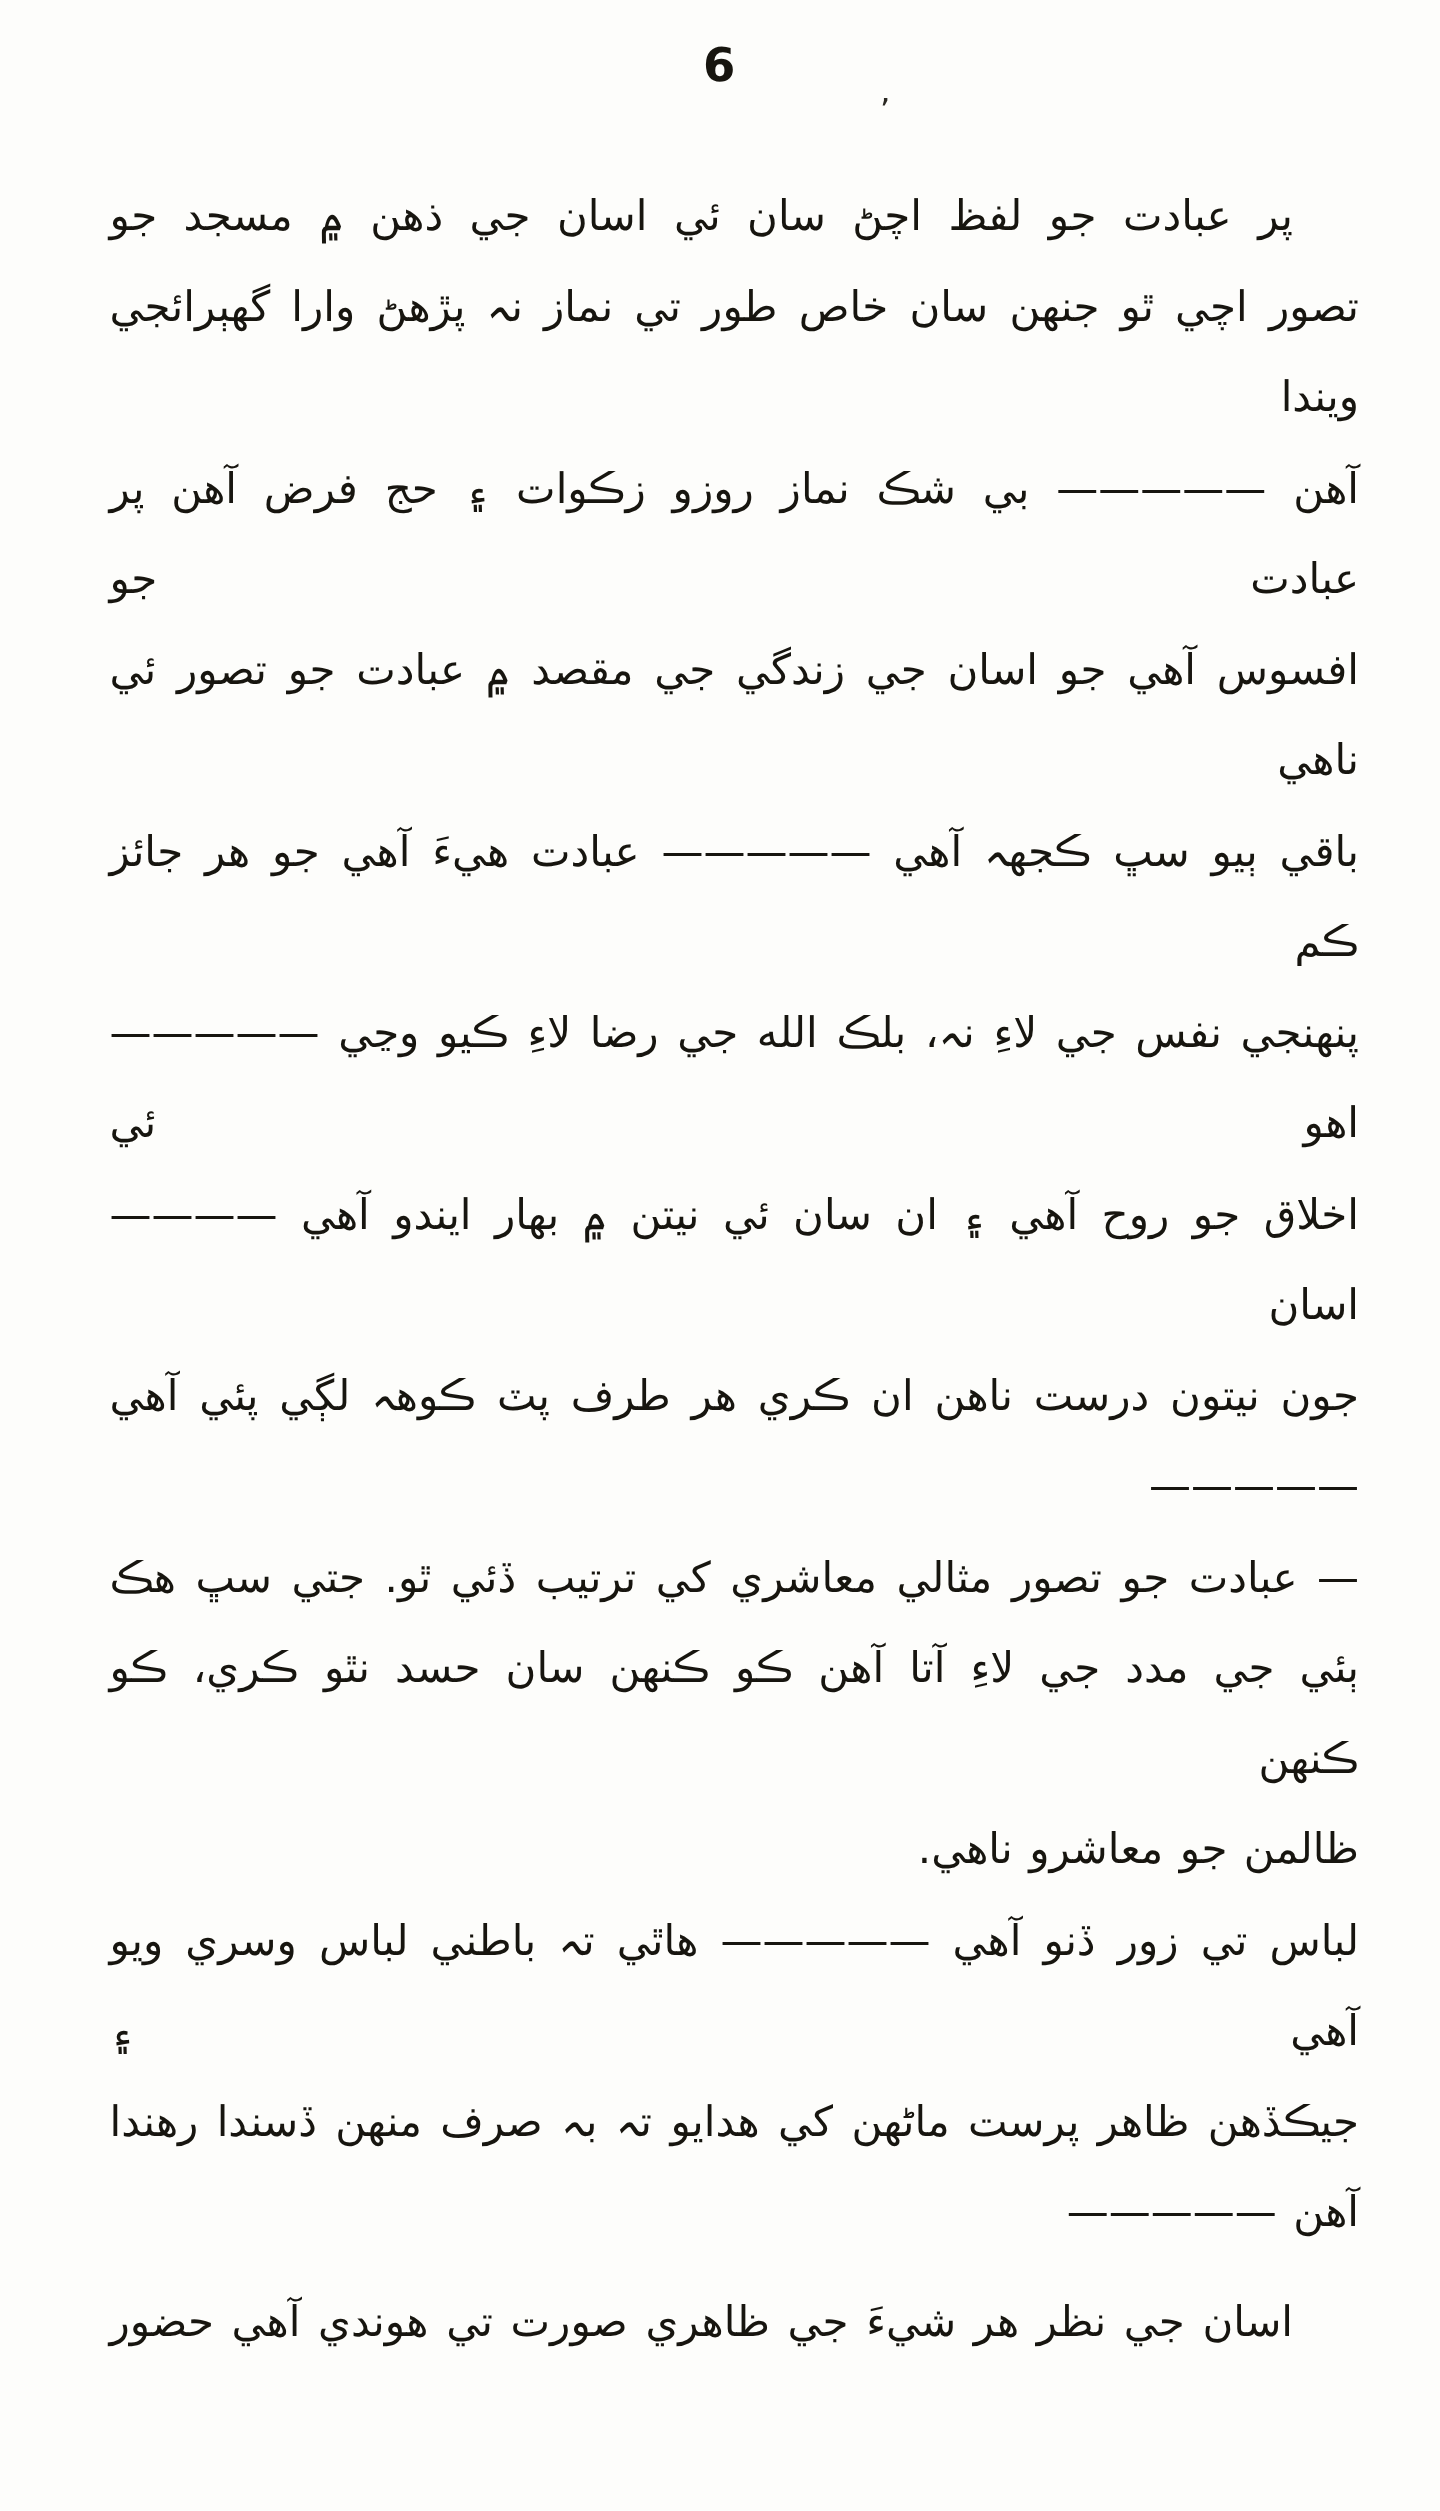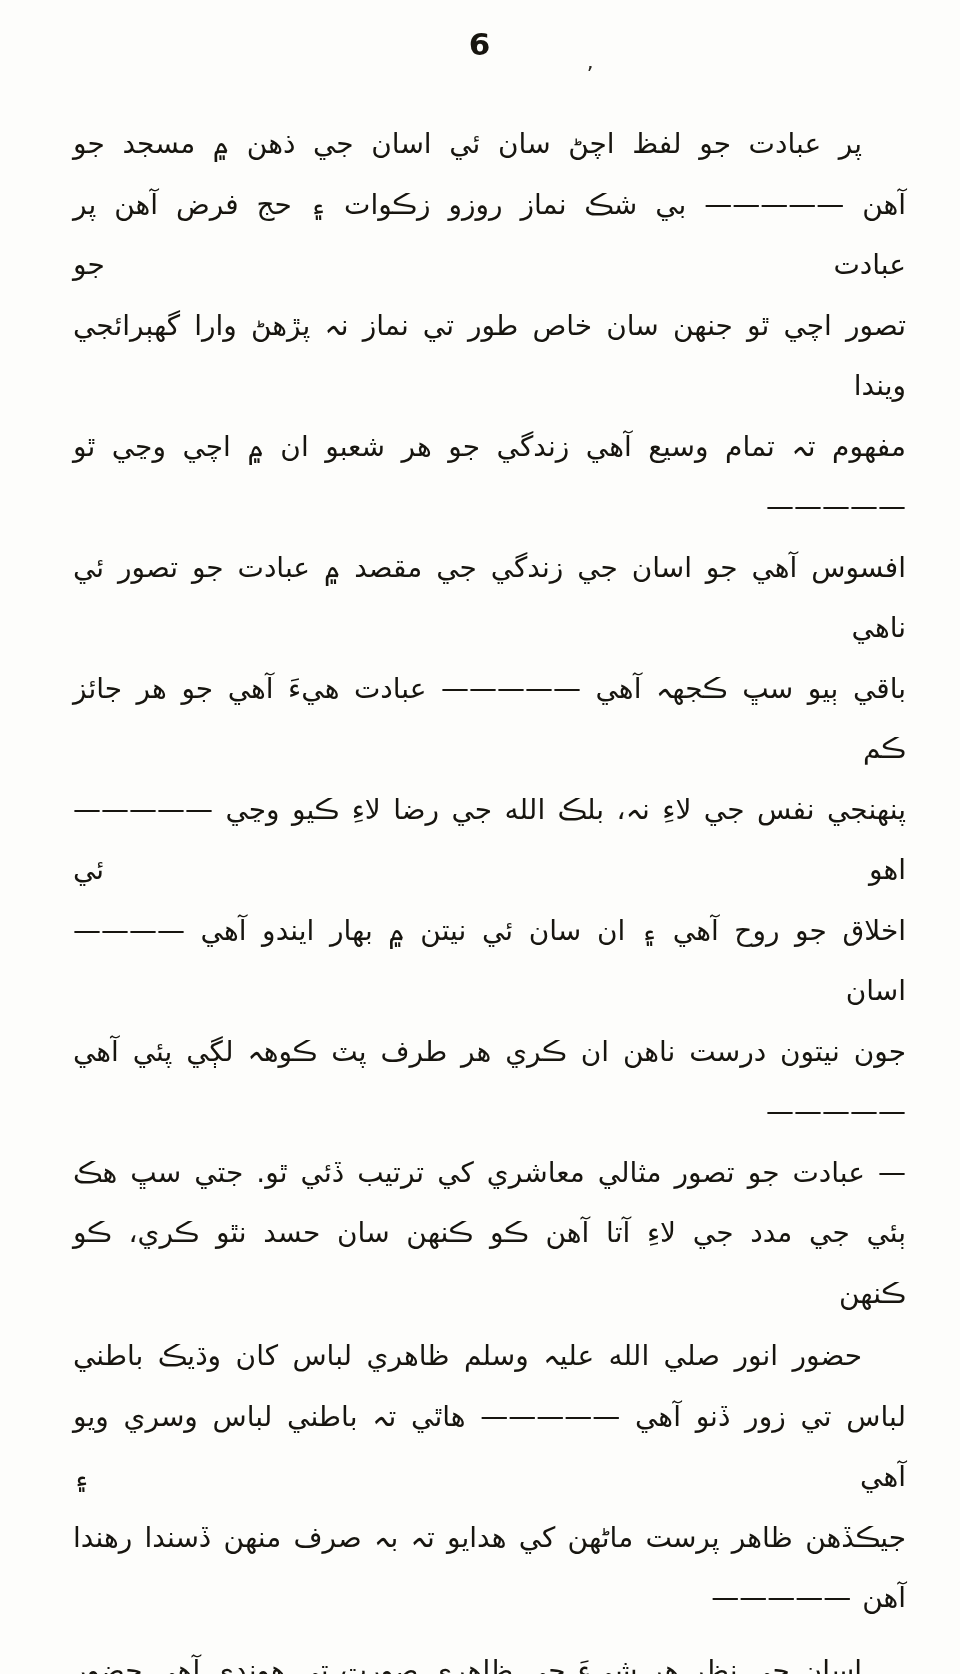--- a/index.html
+++ b/index.html
@@ -61,32 +61,31 @@
 <body>
 
 <div class="page">
 
   <div class="page-number">6</div>
   <div class="stray-mark">’</div>
 
   <div class="body-text">
 
     <div class="line indent para-start">پر عبادت جو لفظ اچڻ سان ئي اسان جي ذهن ۾ مسجد جو</div>
+    <div class="line">تصور اچي ٿو جنهن سان خاص طور تي نماز نہ پڙهڻ وارا گهٻرائجي ويندا</div>
     <div class="line">آهن ————— بي شڪ نماز روزو زڪوات ۽ حج فرض آهن پر عبادت جو</div>
-    <div class="line">تصور اچي ٿو جنهن سان خاص طور تي نماز نہ پڙهڻ وارا گهٻرائجي ويندا</div>
-    <div class="line">مفهوم تہ تمام وسيع آهي زندگي جو هر شعبو ان ۾ اچي وڃي ٿو —————</div>
     <div class="line">افسوس آهي جو اسان جي زندگي جي مقصد ۾ عبادت جو تصور ئي ناهي</div>
     <div class="line">باقي ٻيو سڀ ڪجهہ آهي ————— عبادت هيءَ آهي جو هر جائز ڪم</div>
     <div class="line">پنهنجي نفس جي لاءِ نہ، بلڪ الله جي رضا لاءِ ڪيو وڃي ————— اهو ئي</div>
     <div class="line">اخلاق جو روح آهي ۽ ان سان ئي نيتن ۾ بهار ايندو آهي ———— اسان</div>
     <div class="line">جون نيتون درست ناهن ان ڪري هر طرف پٽ ڪوهہ لڳي پئي آهي —————</div>
     <div class="line">— عبادت جو تصور مثالي معاشري کي ترتيب ڏئي ٿو. جتي سڀ هڪ</div>
     <div class="line">ٻئي جي مدد جي لاءِ آتا آهن ڪو ڪنهن سان حسد نٿو ڪري، ڪو ڪنهن</div>
+    <div class="line short">ظالمن جو معاشرو ناهي.</div>
 
-    <div class="line indent para-start">حضور انور صلي الله عليہ وسلم ظاهري لباس کان وڌيڪ باطني</div>
     <div class="line">لباس تي زور ڏنو آهي ————— هاٿي تہ باطني لباس وسري ويو آهي ۽</div>
     <div class="line">جيڪڏهن ظاهر پرست ماڻهن کي هدايو تہ بہ صرف منهن ڏسندا رهندا</div>
     <div class="line short">آهن —————</div>
 
     <div class="line indent para-start gap-before">اسان جي نظر هر شيءَ جي ظاهري صورت تي هوندي آهي حضور</div>
 
   </div>
 </div>
 
 </body></html>

